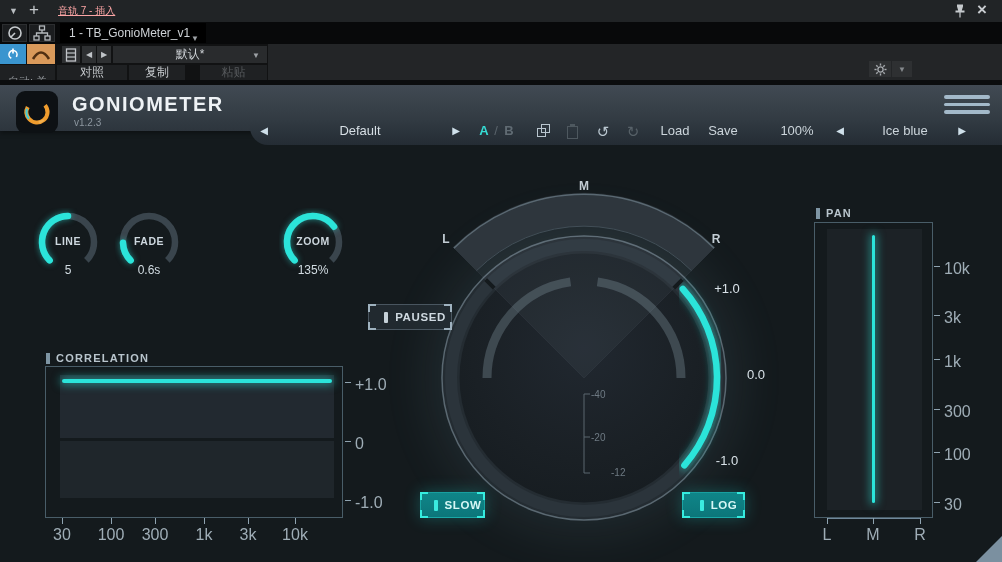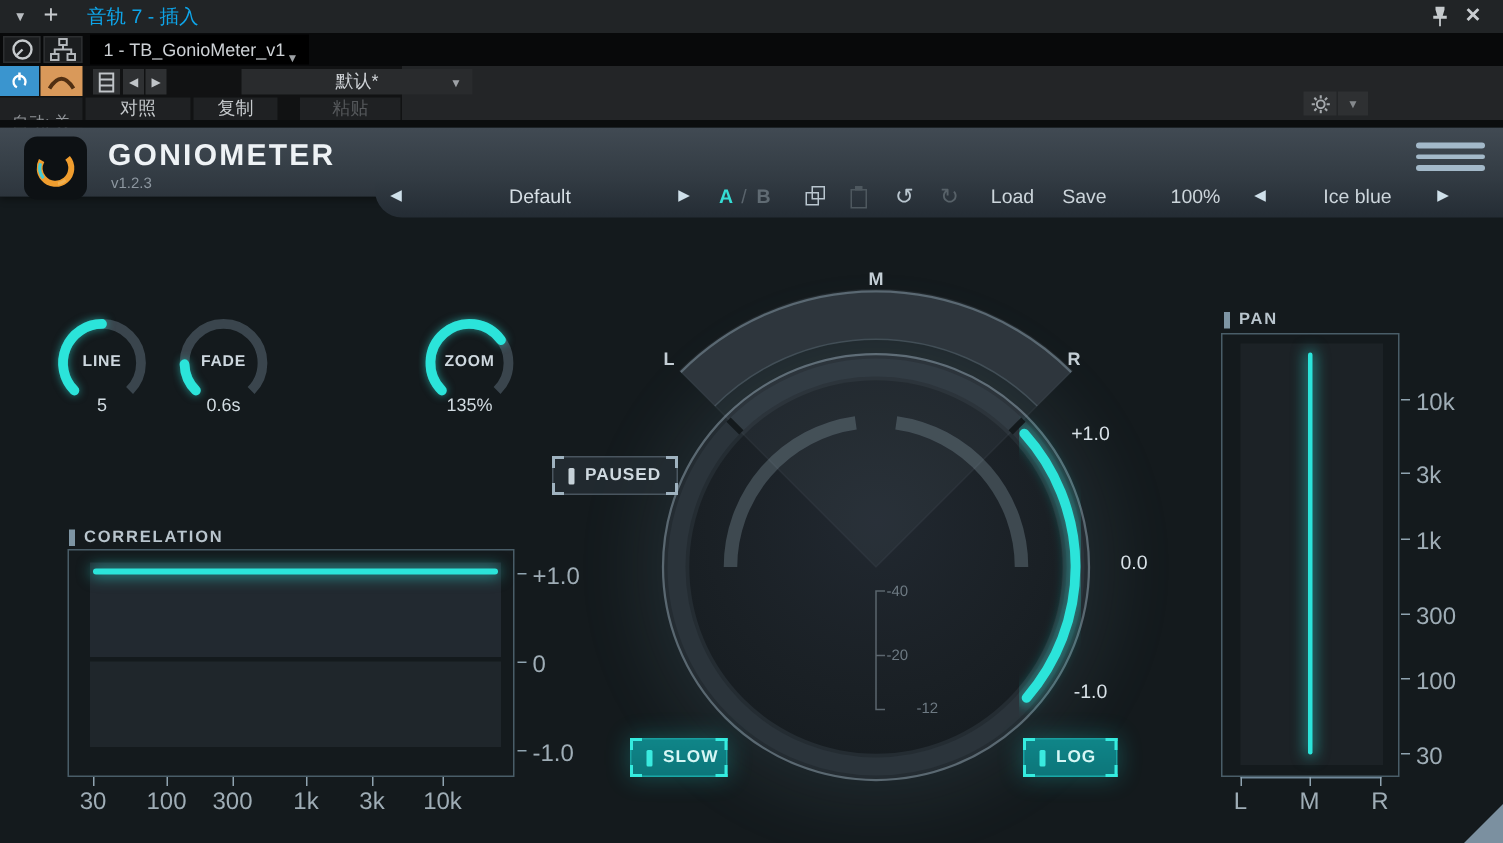--- a/index.html
+++ b/index.html
@@ -5,21 +5,21 @@
   html,body{margin:0;padding:0;background:#000;}
   *{box-sizing:border-box;}
   #root{position:relative;width:1002px;height:562px;overflow:hidden;
         font-family:"Liberation Sans","DejaVu Sans",sans-serif;
         background:#141a1d;-webkit-font-smoothing:antialiased;}
   .abs{position:absolute;}
   .ctr{display:flex;align-items:center;justify-content:center;}
   
   .t-bar{left:0;top:0;width:1002px;height:22px;background:#212426;color:#bfc3c7;}
   .t-glyph{font-size:9px;color:#b9bdc1;line-height:14px;}
-  .t-title{font-size:13px;line-height:22px;color:#0ea5e9;}
+  .t-title{font-size:10px;line-height:22px;color:#fca5a5;text-decoration:underline;}
   .row2{left:0;top:22px;width:1002px;height:22px;background:#08090a;}
   .sq-btn{background:#1b1d1f;border:1px solid #2c2e30;}
   .selector{background:#000;color:#ced2d6;font-size:12px;}
   .row34{left:0;top:44px;width:1002px;height:36px;background:#232527;}
   .row34-left{left:0;top:0;width:268px;height:36px;background:#111213;}
   .cell{background:#1f2123;color:#c6cacd;font-size:12px;}
   .mini{background:#2e3032;}
   .caret{font-size:8px;color:#9da1a5;}
   .strip{left:0;top:80px;width:1002px;height:5px;background:#0b0d0e;}
   
@@ -51,21 +51,21 @@
   .kval{position:absolute;left:0;top:55px;width:68px;text-align:center;font-size:12px;color:#d2dce2;}
   
   .ph{height:12px;display:flex;align-items:center;gap:6px;}
   .ph b{width:4px;height:11px;background:#7e95a4;}
   .ph span{font-size:11px;font-weight:700;letter-spacing:1.2px;color:#b9c5cd;}
   .pbox{border:1px solid rgba(125,160,180,.5);}
   .tickd{background:#8fa3b0;}
   .tickl{font-size:16px;color:#9fadb6;}
   .cyl{background:#2be4da;border-radius:3px;box-shadow:0 0 9px 2px rgba(43,228,218,.5);}
   
-  .gbtn{display:flex;align-items:center;gap:7px;padding-left:10px;}
+  .gbtn{display:flex;align-items:center;gap:7px;padding-left:10px;justify-content:center;}
   .gbtn .bar{width:4px;height:11px;border-radius:1px;}
   .gbtn .lab{font-size:11.5px;font-weight:700;letter-spacing:.6px;}
   .paused{background:rgba(38,47,54,.75);border:1px solid rgba(150,170,185,.35);}
   .paused .bar{background:#c6d1d8;}
   .paused .lab{color:#cfd9e0;}
   .teal{background:linear-gradient(180deg,#0f8588,#0c767a);
         border:1px solid rgba(40,210,205,.45);
         box-shadow:0 0 16px rgba(30,200,195,.32);}
   .teal .bar{background:#3aeadf;}
   .teal .lab{color:#d6f7f5;}
@@ -130,21 +130,21 @@
     </div>
     <div class="abs mini ctr" style="left:62px;top:2px;width:18px;height:17px;">
       <svg width="12" height="14" viewBox="0 0 12 14">
         <rect x="1.5" y="1" width="9" height="12" fill="none" stroke="#c0c4c8" stroke-width="1.3"></rect>
         <line x1="1.5" y1="5" x2="10.5" y2="5" stroke="#c0c4c8" stroke-width="1.2"></line>
         <line x1="1.5" y1="9" x2="10.5" y2="9" stroke="#c0c4c8" stroke-width="1.2"></line>
       </svg>
     </div>
     <div class="abs mini ctr" style="left:82px;top:2px;width:14px;height:17px;font-size:8px;color:#c0c4c8;">◀</div>
     <div class="abs mini ctr" style="left:97px;top:2px;width:14px;height:17px;font-size:8px;color:#c0c4c8;">▶</div>
-    <div class="abs" style="left:113px;top:2px;width:154px;height:17px;background:#292b2d;margin-left:48px;">
+    <div class="abs" style="left:113px;top:2px;width:154px;height:17px;background:#292b2d;">
       <div class="abs" style="left:0;top:0;width:100%;text-align:center;line-height:17px;font-size:12px;color:#cfd3d7;">默认*</div>
       <span class="abs caret" style="right:7px;top:5px;">▼</span>
     </div>
     <div class="abs cell ctr" style="left:0;top:21px;width:55px;height:32px;font-size:11px;color:#8f9397;">自动: 关</div>
     <div class="abs cell ctr" style="left:57px;top:21px;width:70px;height:15px;">对照</div>
     <div class="abs cell ctr" style="left:129px;top:21px;width:56px;height:15px;">复制</div>
     <div class="abs cell ctr" style="left:200px;top:21px;width:67px;height:15px;color:#55585b;">粘贴</div>
     <div class="abs mini ctr" style="left:869px;top:17px;width:22px;height:16px;">
       <svg width="13" height="13" viewBox="0 0 14 14">
         <circle cx="7" cy="7" r="2.8" fill="none" stroke="#a6aaae" stroke-width="1.4"></circle>

